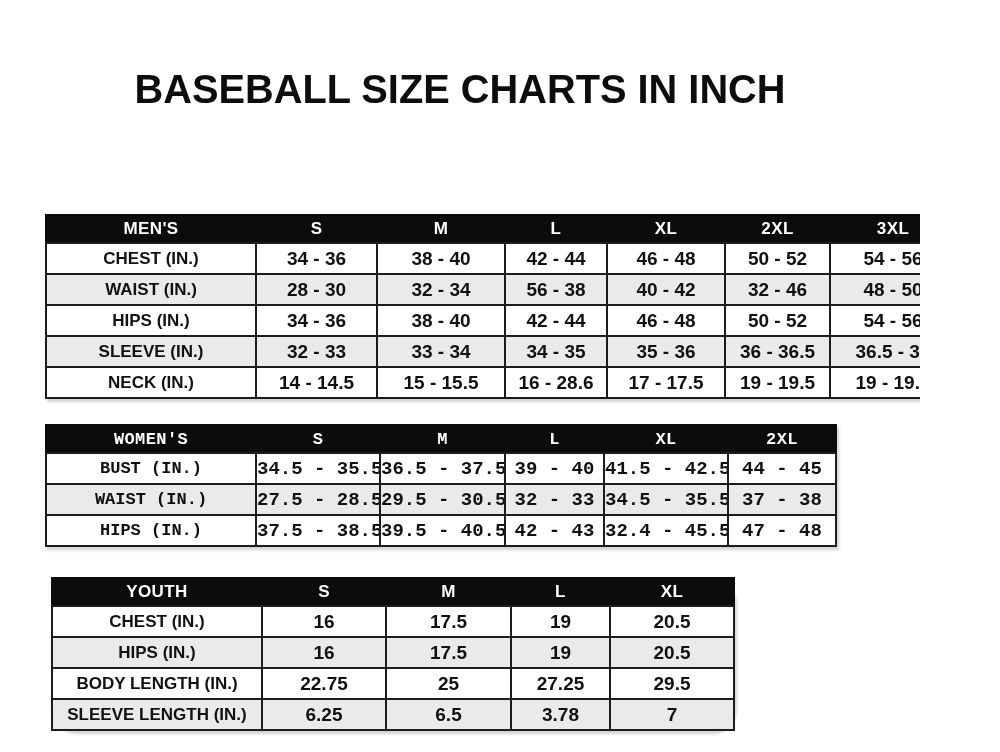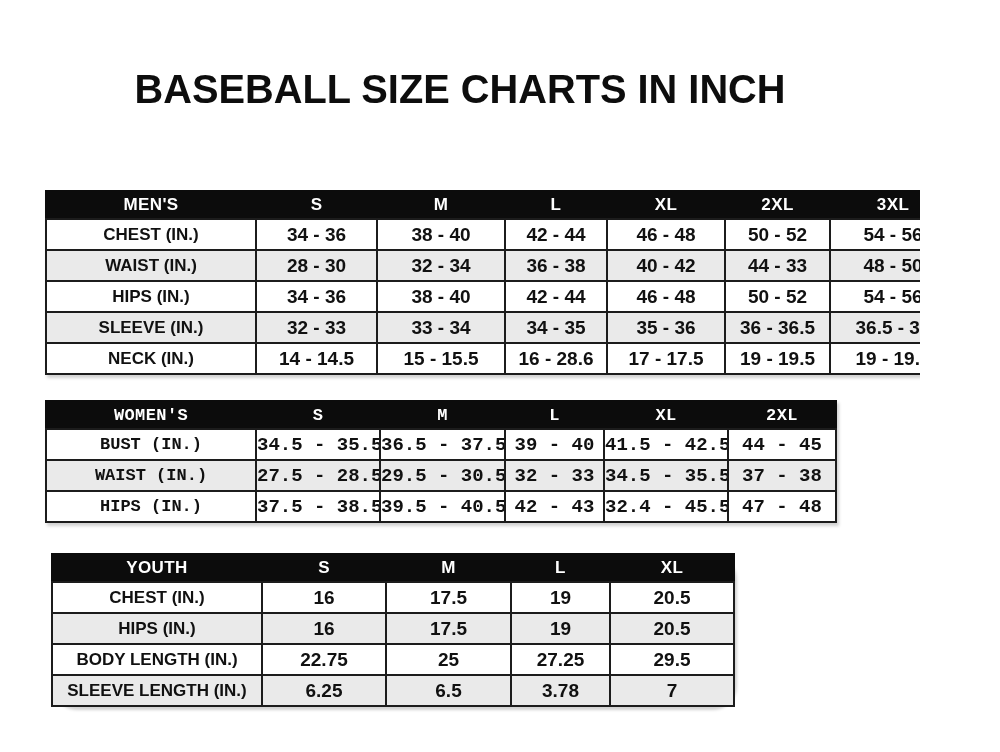--- a/index.html
+++ b/index.html
@@ -28,20 +28,21 @@
     color: #0d0d0d;
     transform: scaleX(0.97);
     white-space: nowrap;
   }
   table.size-table {
     position: absolute;
     border-collapse: collapse;
     table-layout: fixed;
     background: #e5e5e5;
     box-shadow: 2px 3px 3px rgba(0,0,0,0.18);
+    margin-top: 24px;
   }
   table.size-table th, table.size-table td {
     border: 2px solid #1c1c1c;
     padding: 0;
     text-align: center;
     vertical-align: middle;
     overflow: hidden;
     white-space: nowrap;
   }
   table.size-table thead tr {
@@ -111,23 +112,23 @@
           <td class="row-value">38 - 40</td>
           <td class="row-value">42 - 44</td>
           <td class="row-value">46 - 48</td>
           <td class="row-value">50 - 52</td>
           <td class="row-value">54 - 56</td>
         </tr>
         <tr>
           <td class="row-label">WAIST (IN.)</td>
           <td class="row-value">28 - 30</td>
           <td class="row-value">32 - 34</td>
-          <td class="row-value">36 - 38</td>
+          <td class="row-value">56 - 38</td>
           <td class="row-value">40 - 42</td>
-          <td class="row-value">44 - 33</td>
+          <td class="row-value">32 - 46</td>
           <td class="row-value">48 - 50</td>
         </tr>
         <tr>
           <td class="row-label">HIPS (IN.)</td>
           <td class="row-value">34 - 36</td>
           <td class="row-value">38 - 40</td>
           <td class="row-value">42 - 44</td>
           <td class="row-value">46 - 48</td>
           <td class="row-value">50 - 52</td>
           <td class="row-value">54 - 56</td>

